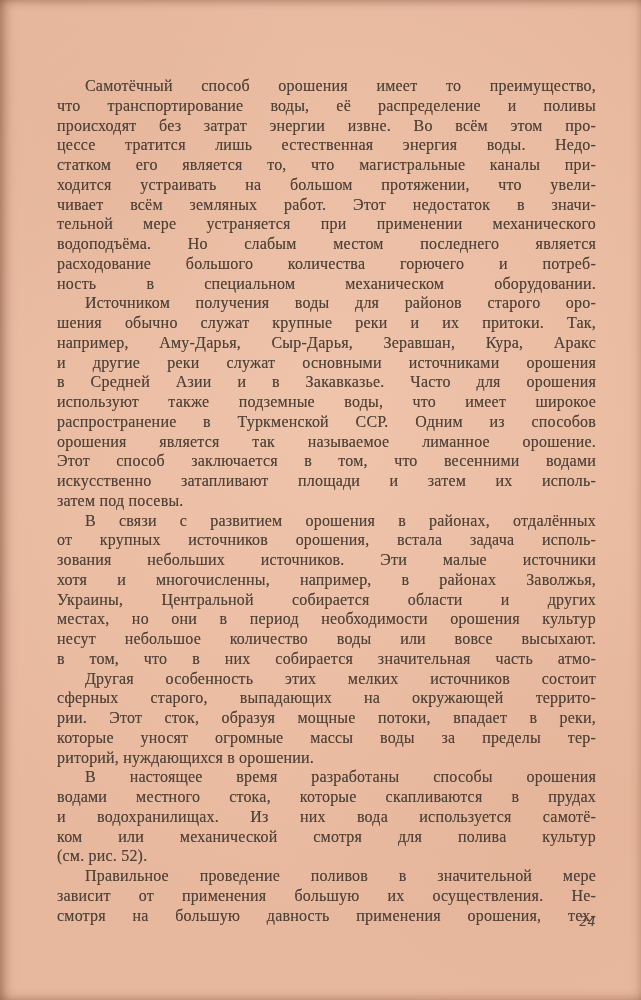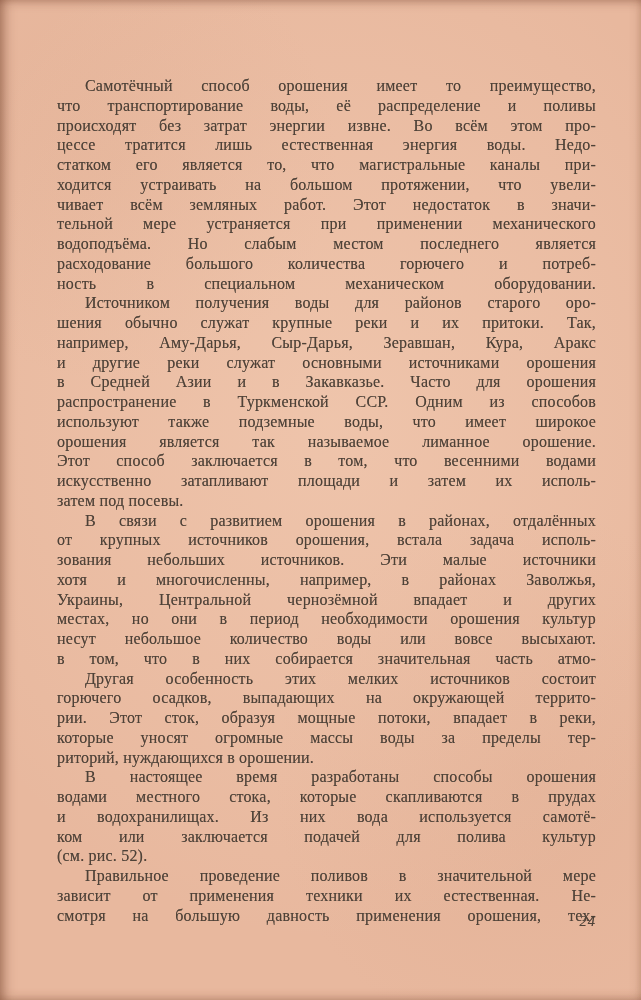--- a/index.html
+++ b/index.html
@@ -73,42 +73,42 @@
       <div class="line">чивает всём земляных работ. Этот недостаток в значи-</div>
       <div class="line">тельной мере устраняется при применении механического</div>
       <div class="line">водоподъёма. Но слабым местом последнего является</div>
       <div class="line">расходование большого количества горючего и потреб-</div>
       <div class="line">ность в специальном механическом оборудовании.</div>
       <div class="line indent">Источником получения воды для районов старого оро-</div>
       <div class="line">шения обычно служат крупные реки и их притоки. Так,</div>
       <div class="line">например, Аму-Дарья, Сыр-Дарья, Зеравшан, Кура, Аракс</div>
       <div class="line">и другие реки служат основными источниками орошения</div>
       <div class="line">в Средней Азии и в Закавказье. Часто для орошения</div>
+      <div class="line">используют также подземные воды, что имеет широкое</div>
       <div class="line">распространение в Туркменской ССР. Одним из способов</div>
-      <div class="line">используют также подземные воды, что имеет широкое</div>
       <div class="line">орошения является так называемое лиманное орошение.</div>
       <div class="line">Этот способ заключается в том, что весенними водами</div>
       <div class="line">искусственно затапливают площади и затем их исполь-</div>
       <div class="line end">затем под посевы.</div>
       <div class="line indent">В связи с развитием орошения в районах, отдалённых</div>
       <div class="line">от крупных источников орошения, встала задача исполь-</div>
       <div class="line">зования небольших источников. Эти малые источники</div>
       <div class="line">хотя и многочисленны, например, в районах Заволжья,</div>
-      <div class="line">Украины, Центральной чернозёмной впадает и других</div>
+      <div class="line">Украины, Центральной собирается области и других</div>
       <div class="line">местах, но они в период необходимости орошения культур</div>
       <div class="line">несут небольшое количество воды или вовсе высыхают.</div>
       <div class="line">в том, что в них собирается значительная часть атмо-</div>
       <div class="line indent">Другая особенность этих мелких источников состоит</div>
-      <div class="line">горючего осадков, выпадающих на окружающей террито-</div>
+      <div class="line">сферных старого, выпадающих на окружающей террито-</div>
       <div class="line">рии. Этот сток, образуя мощные потоки, впадает в реки,</div>
       <div class="line">которые уносят огромные массы воды за пределы тер-</div>
       <div class="line end">риторий, нуждающихся в орошении.</div>
       <div class="line indent">В настоящее время разработаны способы орошения</div>
       <div class="line">водами местного стока, которые скапливаются в прудах</div>
       <div class="line">и водохранилищах. Из них вода используется самотё-</div>
-      <div class="line">ком или заключается подачей для полива культур</div>
+      <div class="line">ком или механической смотря для полива культур</div>
       <div class="line end">(см. рис. 52).</div>
       <div class="line indent">Правильное проведение поливов в значительной мере</div>
-      <div class="line">зависит от применения техники их естественная. Не-</div>
+      <div class="line">зависит от применения большую их осуществления. Не-</div>
       <div class="line">смотря на большую давность применения орошения, тех-</div>
     </div>
   <div class="page-number">24</div>
 </div>
 
 </body></html>

